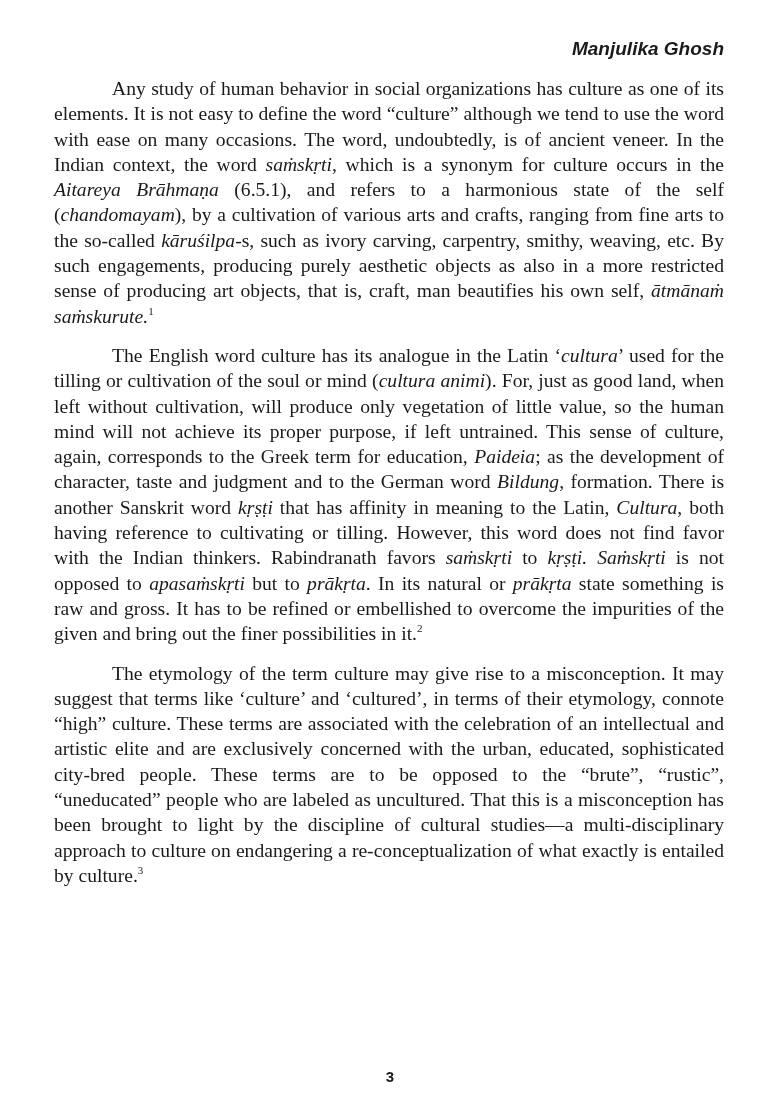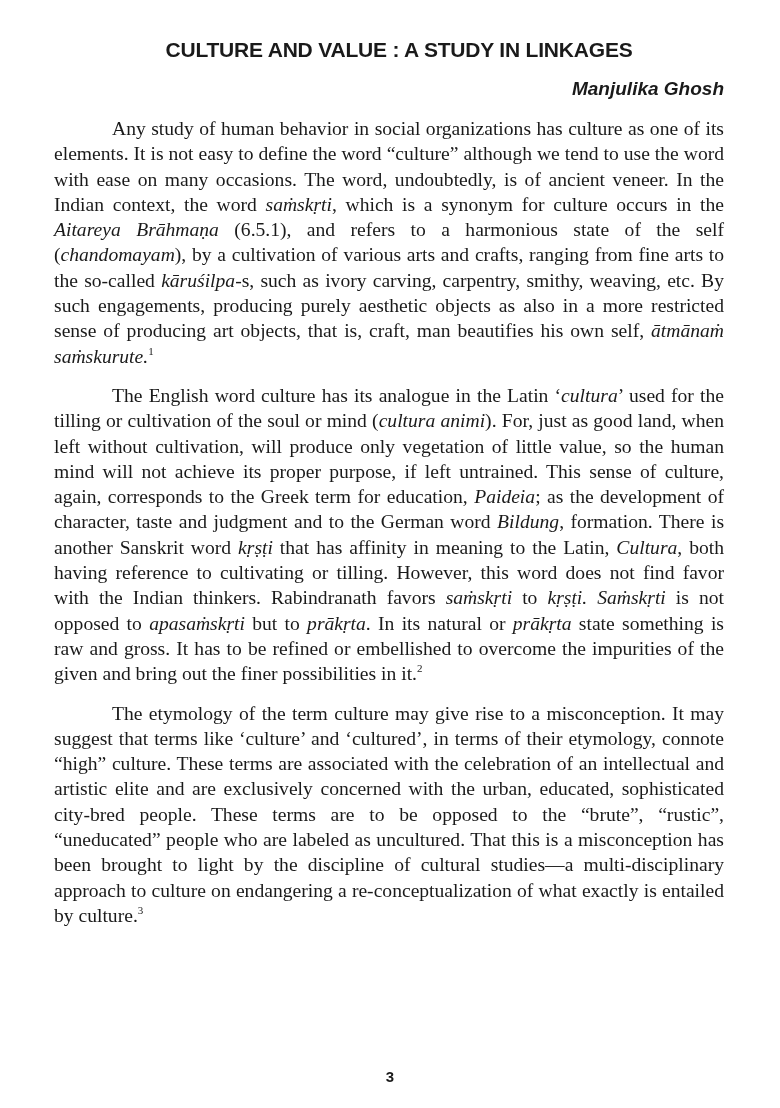--- a/index.html
+++ b/index.html
@@ -62,21 +62,20 @@
       text-align: center;
       font-family: "Liberation Sans", "DejaVu Sans", sans-serif;
       font-weight: bold;
       font-size: 15px;
     }
   </style>
 </head>
 <body>
 
 <div class="page">
-  <h1 class="title">CULTURE AND VALUE : A STUDY IN LINKAGES</h1>
   <div class="author">Manjulika Ghosh</div>
 
   <p class="para"><span>Any study of human behavior in social organizations has culture as one of its elements. It is not easy to define the word “culture” although we tend to use the word with ease on many occasions. The word, undoubtedly, is of ancient veneer. In the Indian context, the word </span><i>saṁskṛti</i><span>, which is a synonym for culture occurs in the </span><i>Aitareya Brāhmaṇa</i><span> (6.5.1), and refers to a harmonious state of the self (</span><i>chandomayam</i><span>), by a cultivation of various arts and crafts, ranging from fine arts to the so-called </span><i>kāruśilpa</i><span>-s, such as ivory carving, carpentry, smithy, weaving, etc. By such engagements, producing purely aesthetic objects as also in a more restricted sense of producing art objects, that is, craft, man beautifies his own self, </span><i>ātmānaṁ saṁskurute.</i><sup>1</sup></p>
   <p class="para"><span>The English word culture has its analogue in the Latin ‘</span><i>cultura</i><span>’ used for the tilling or cultivation of the soul or mind (</span><i>cultura animi</i><span>). For, just as good land, when left without cultivation, will produce only vegetation of little value, so the human mind will not achieve its proper purpose, if left untrained. This sense of culture, again, corresponds to the Greek term for education, </span><i>Paideia</i><span>; as the development of character, taste and judgment and to the German word </span><i>Bildung</i><span>, formation. There is another Sanskrit word </span><i>kṛṣṭi</i><span> that has affinity in meaning to the Latin, </span><i>Cultura</i><span>, both having reference to cultivating or tilling. However, this word does not find favor with the Indian thinkers. Rabindranath favors </span><i>saṁskṛti</i><span> to </span><i>kṛṣṭi. Saṁskṛti</i><span> is not opposed to </span><i>apasaṁskṛti</i><span> but to </span><i>prākṛta</i><span>. In its natural or </span><i>prākṛta</i><span> state something is raw and gross. It has to be refined or embellished to overcome the impurities of the given and bring out the finer possibilities in it.</span><sup>2</sup></p>
   <p class="para"><span>The etymology of the term culture may give rise to a misconception. It may suggest that terms like ‘culture’ and ‘cultured’, in terms of their etymology, connote “high” culture. These terms are associated with the celebration of an intellectual and artistic elite and are exclusively concerned with the urban, educated, sophisticated city-bred people. These terms are to be opposed to the “brute”, “rustic”, “uneducated” people who are labeled as uncultured. That this is a misconception has been brought to light by the discipline of cultural studies—a multi-disciplinary approach to culture on endangering a re-conceptualization of what exactly is entailed by culture.</span><sup>3</sup></p>
 </div>
 
 <div class="page-number">3</div>
 
 </body></html>

